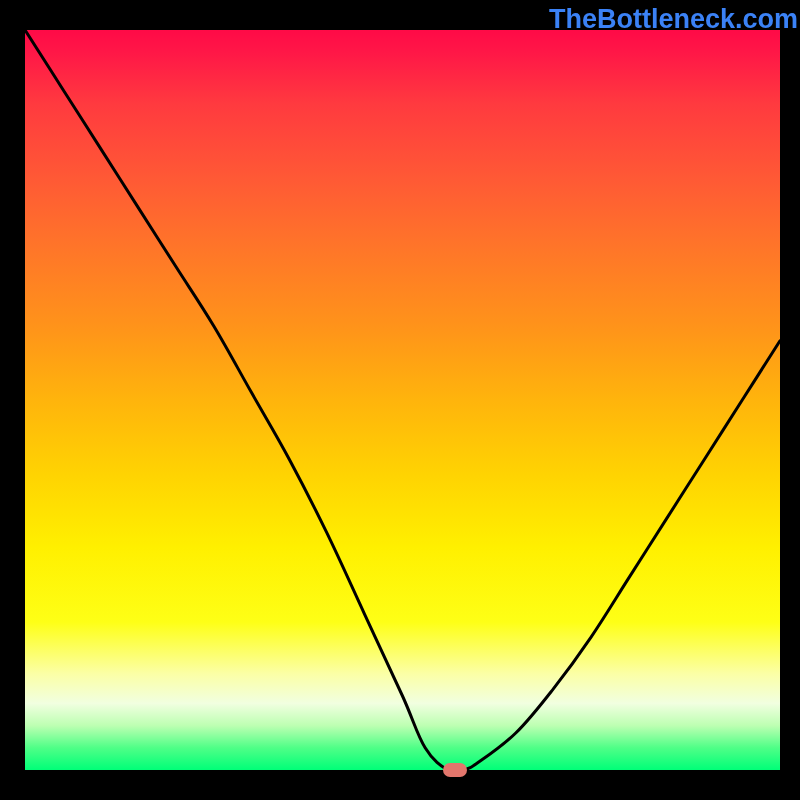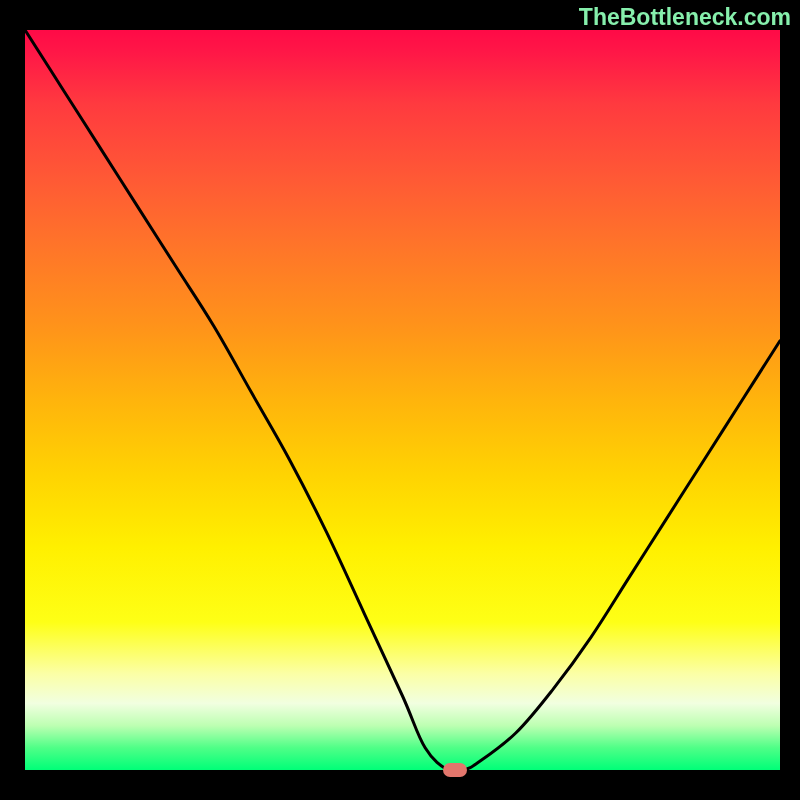--- a/index.html
+++ b/index.html
@@ -12,24 +12,24 @@
   }
   .container {
     width: 800px;
     height: 800px;
     position: relative;
     background: #000;
   }
   .watermark {
     position: absolute;
     top: 4px;
-    right: 9px;
-    color: #86efac;
+    right: 2px;
+    color: #3b82f6;
     font-family: Arial, Helvetica, sans-serif;
-    font-size: 23px;
+    font-size: 27px;
     font-weight: bold;
     z-index: 10;
   }
   .plot-area {
     position: absolute;
     left: 25px;
     top: 30px;
     width: 755px;
     height: 740px;
   }

